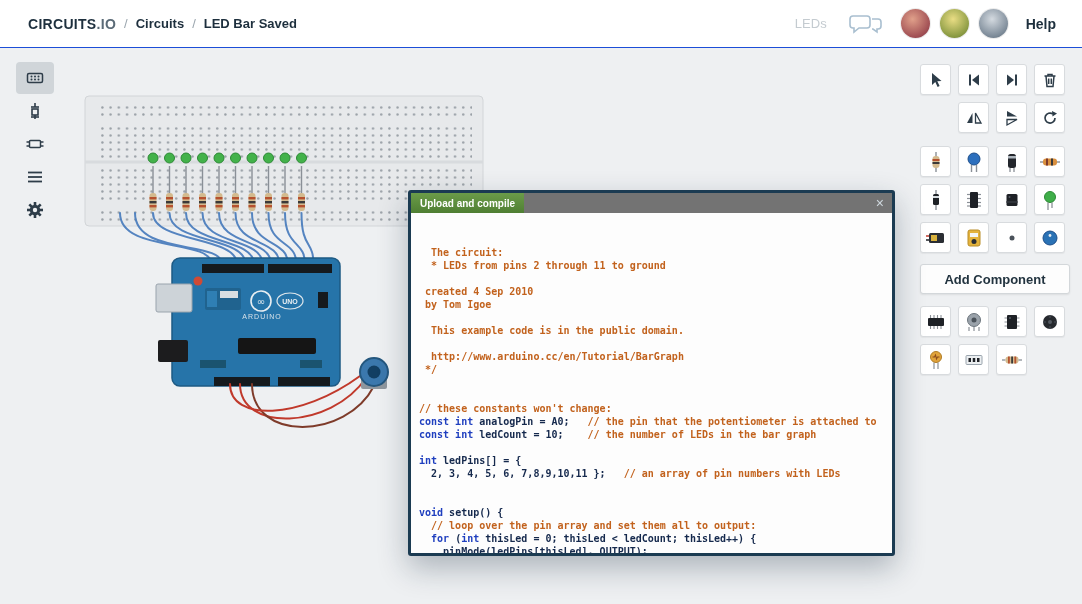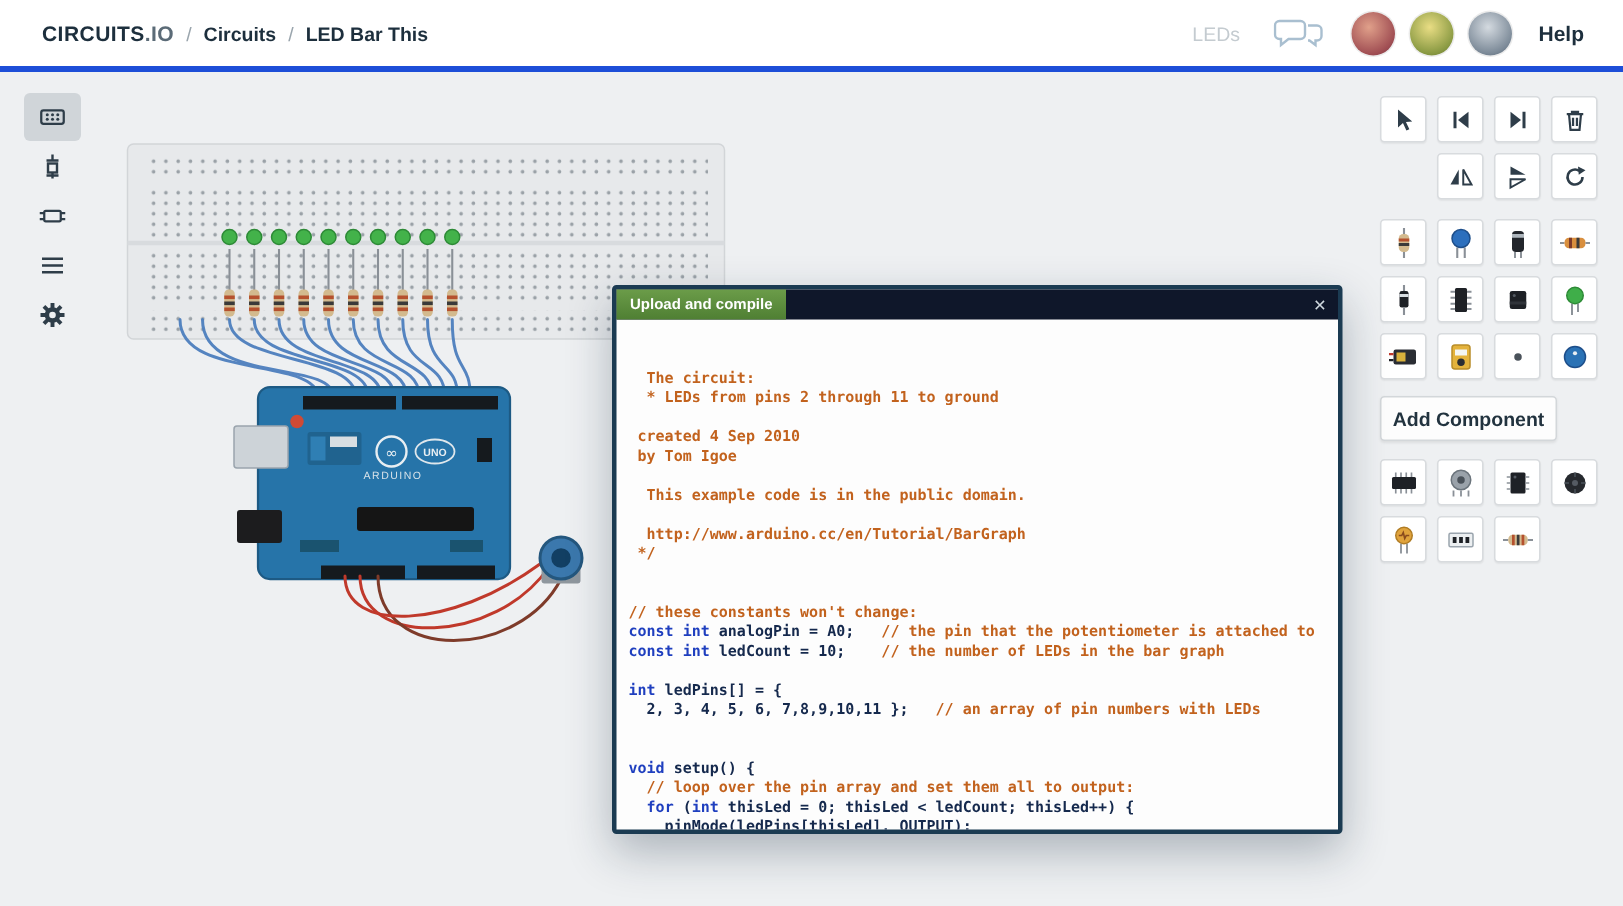--- a/index.html
+++ b/index.html
@@ -1,20 +1,20 @@
 <!DOCTYPE html>
 <html><head>
 <meta charset="utf-8">
 <style>
   * { margin:0; padding:0; box-sizing:border-box; }
   html,body { width:1082px; height:604px; overflow:hidden;
     font-family:"Liberation Sans", sans-serif; background:#eef0f2; }
 
   
-  header { height:48px; background:#ffffff; border-bottom:4px solid #1d4ed8;
+  header { height:48px; background:#ffffff; border-bottom:1px solid #1d4ed8;
     display:flex; align-items:center; padding:0 26px 0 28px; position:relative; z-index:30; }
   .brand { font-size:14px; font-weight:bold; color:#1d2f3d; letter-spacing:.3px; cursor:pointer; }
   .brand .io { color:#5b6b77; }
   .crumb-sep { color:#9aa5ad; margin:0 8px; font-size:13px; }
   .crumb { font-size:13px; font-weight:bold; color:#1d2f3d; text-decoration:none; cursor:pointer; }
   .hspacer { flex:1; }
   .saved { color:#c4cbd0; font-size:13px; margin-right:22px; }
   .chat { width:34px; height:26px; margin-right:18px; cursor:pointer; }
   .avatar { width:29px; height:29px; border-radius:50%; margin-right:10px; cursor:pointer;
     box-shadow:0 0 0 1px rgba(0,0,0,.08); }
@@ -30,51 +30,51 @@
   
   .ltb { position:absolute; left:16px; top:14px; width:40px; z-index:5; }
   .ltool { width:38px; height:32px; border-radius:4px; display:flex; align-items:center;
     justify-content:center; color:#2e3d49; cursor:pointer; margin-bottom:1px; }
   .ltool.active { background:#d0d5d9; }
 
   
   .rbtn { position:absolute; width:31px; height:31px; background:#fff; border:1px solid #d8dbde;
     border-radius:3px; display:flex; align-items:center; justify-content:center;
     color:#2e3d49; cursor:pointer; box-shadow:0 1px 1px rgba(0,0,0,.05); z-index:5; }
-  .add-comp { position:absolute; left:920px; top:216px; width:118px; height:30px;
+  .add-comp { position:absolute; left:920px; top:216px; width:150px; height:30px;
     background:#fdfdfd; border:1px solid #d3d7da; border-radius:3px; font-size:13px;
     font-weight:bold; color:#22333f; cursor:pointer; box-shadow:0 1px 2px rgba(0,0,0,.08);
     font-family:"Liberation Sans", sans-serif; z-index:5; }
 
   
   .code-panel { position:absolute; left:408px; top:142px; width:487px; height:366px;
     background:#fdfdfd; border:3px solid #1b3b52; border-radius:3px;
     box-shadow:0 12px 30px rgba(20,40,60,.30); z-index:20; display:flex; flex-direction:column; }
-  .code-titlebar { height:20px; background:#0f172a; display:flex; align-items:center; flex:none; }
+  .code-titlebar { height:20px; background:#737373; display:flex; align-items:center; flex:none; }
   .upload-btn { height:20px; border:none; background:linear-gradient(#6b9c49,#4f7f33);
     color:#fff; font-size:10px; font-weight:bold; padding:0 9px; cursor:pointer;
     font-family:"Liberation Sans", sans-serif; }
   .code-close { margin-left:auto; color:#cfd8de; font-size:14px; line-height:1; padding:0 8px; cursor:pointer; }
   .code-body { flex:1; overflow:hidden; padding:7px 4px 0 8px;
     font-family:"DejaVu Sans Mono", monospace; font-size:10px; font-weight:bold;
     line-height:13px; white-space:pre; }
   .cl { height:13px; }
   .tok-c { color:#c2621d; }
   .tok-k { color:#1f3fbf; }
   .tok-p { color:#15294d; }
 </style>
 </head>
 <body>
 
 <header>
   <div class="brand"><span>CIRCUITS</span><span class="io">.IO</span></div>
   <span class="crumb-sep">/</span>
   <a class="crumb">Circuits</a>
   <span class="crumb-sep">/</span>
-  <a class="crumb">LED Bar This</a>
+  <a class="crumb">LED Bar Saved</a>
   <div class="hspacer"></div>
   <span class="saved">LEDs</span>
   <svg class="chat" viewBox="0 0 34 26">
     <path d="M4 5 h14 a3 3 0 0 1 3 3 v6 a3 3 0 0 1 -3 3 h-8 l-5 4 v-4 h-1 a3 3 0 0 1 -3 -3 v-6 a3 3 0 0 1 3 -3 z" fill="#fff" stroke="#a9bfd0" stroke-width="1.6"></path>
     <path d="M23 8 h6 a3 3 0 0 1 3 3 v4 a3 3 0 0 1 -3 3 h-1 v3 l-4 -3 h-1" fill="#fff" stroke="#a9bfd0" stroke-width="1.6"></path>
   </svg>
   <div class="avatar av1"></div>
   <div class="avatar av2"></div>
   <div class="avatar av3"></div>
   <span class="help">Help</span>

